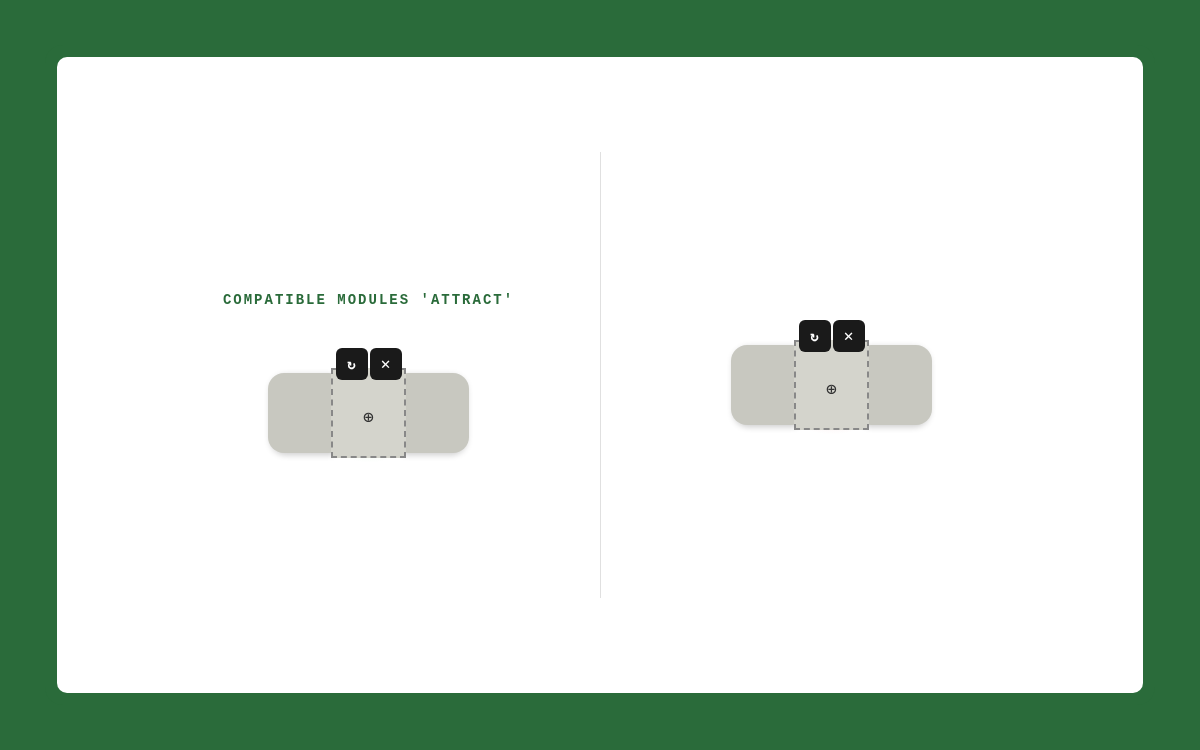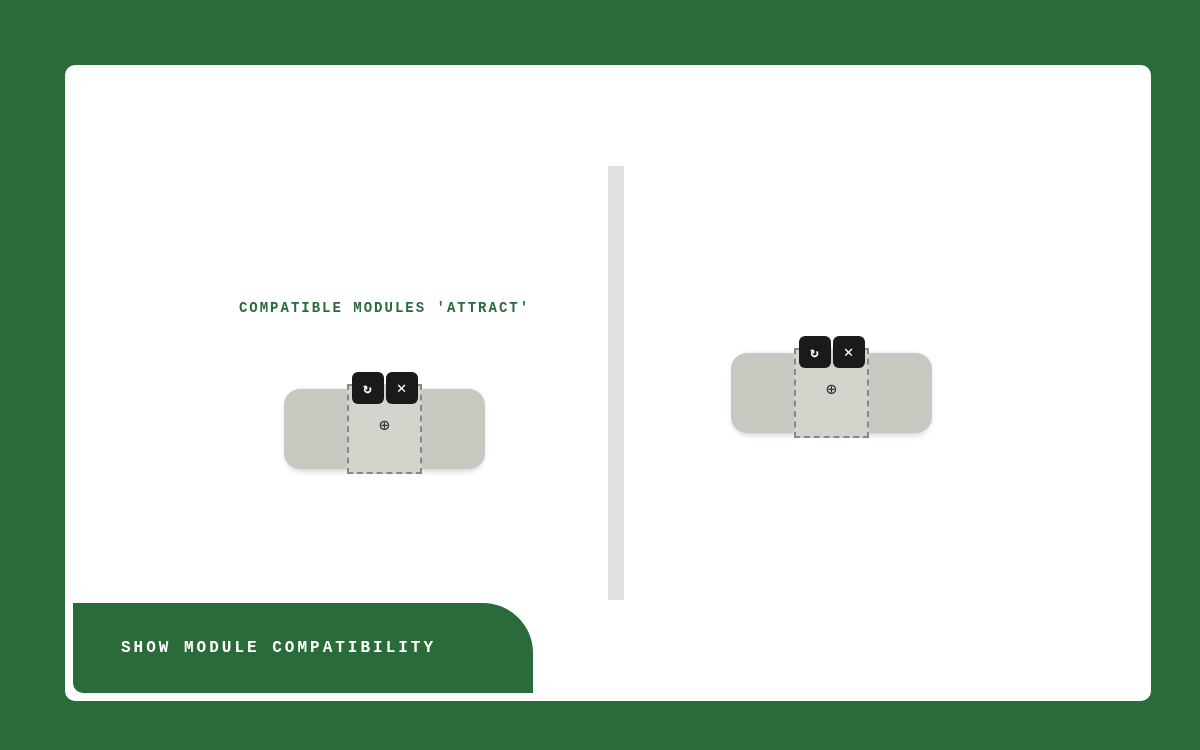--- a/index.html
+++ b/index.html
@@ -1,15 +1,15 @@
 <!DOCTYPE html>
 <html><head>
   <meta charset="utf-8">
   <style>
-    * { box-sizing: border-box; margin: 0; padding: 8px; }
+    * { box-sizing: border-box; margin: 0; padding: 0; }
 
     body {
       width: 1200px;
       height: 750px;
       background: #2a6b3a;
       display: flex;
       align-items: center;
       justify-content: center;
       font-family: 'Courier New', Courier, monospace;
     }
@@ -257,19 +257,16 @@
                 </div>
                 <div class="move-icon-center">⊕</div>
               </div>
               <div class="mod-right"></div>
             </div>
           </div>
         </div>
 
       </div>
 
-      <div class="bottom-banner">
-        <span class="banner-text">SHOW MODULE COMPATIBILITY</span>
-      </div>
 
     </div>
   </div>
 </div>
 
 </body></html>

